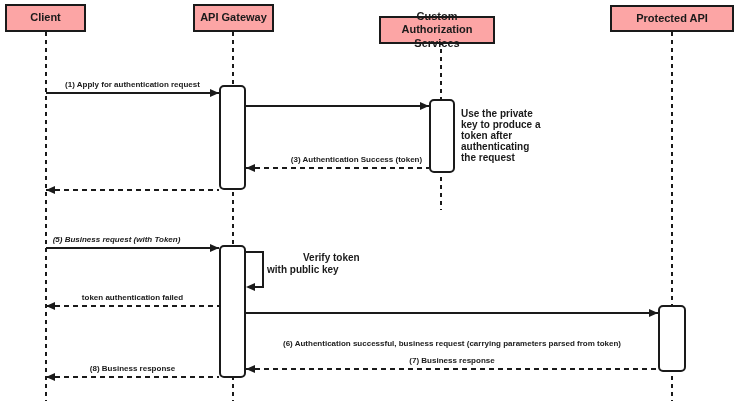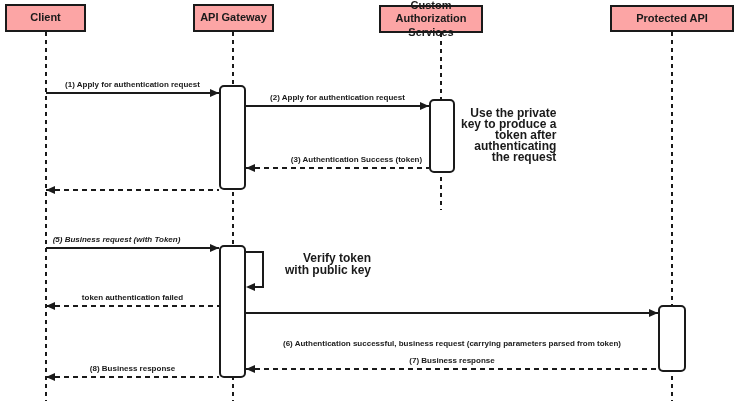--- a/index.html
+++ b/index.html
@@ -23,54 +23,53 @@
   .mline{position:absolute;height:2px;z-index:4;background:#1a1a1a;}
   .mline.dashed{background:repeating-linear-gradient(to right,#1a1a1a 0 5px,transparent 5px 9px);}
   .arrow{position:absolute;width:0;height:0;z-index:4;border-top:4px solid transparent;border-bottom:4px solid transparent;}
   .arrow.right{border-left:9px solid #1a1a1a;}
   .arrow.left{border-right:9px solid #1a1a1a;}
   .mlabel{
     position:absolute;z-index:4;text-align:center;font-size:8px;font-weight:bold;
     white-space:nowrap;line-height:12px;
   }
   .note-text{
-    position:absolute;z-index:2;font-size:12px;font-weight:bold;line-height:11px;
-    white-space:nowrap;text-align:right;
+    position:absolute;z-index:2;font-size:10px;font-weight:bold;line-height:11px;
+    white-space:nowrap;text-align:left;
   }
 </style>
 </head>
 <body>
 
 <div id="canvas">
     <div class="actor-box" style="left: 5px; top: 4px; width: 81px; height: 28px;">
       <span>Client</span>
     </div>
     <div class="lifeline" style="left: 45px; top: 32px; height: 369px;"></div>
     <div class="actor-box" style="left: 193px; top: 4px; width: 81px; height: 28px;">
       <span>API Gateway</span>
     </div>
     <div class="lifeline" style="left: 232px; top: 32px; height: 369px;"></div>
-    <div class="actor-box" style="left: 379px; top: 5px; width: 104px; height: 28px;">
+    <div class="actor-box" style="left: 379px; top: 16px; width: 116px; height: 28px;">
       <span>Custom Authorization Services</span>
     </div>
     <div class="lifeline" style="left: 440px; top: 33px; height: 177px;"></div>
     <div class="actor-box" style="left: 610px; top: 5px; width: 124px; height: 27px;">
       <span>Protected API</span>
     </div>
     <div class="lifeline" style="left: 671px; top: 32px; height: 369px;"></div>
     <div class="activation" style="left: 219px; top: 85px; width: 27px; height: 105px;"></div>
     <div class="activation" style="left: 429px; top: 99px; width: 26px; height: 74px;"></div>
     <div class="activation" style="left: 219px; top: 245px; width: 27px; height: 133px;"></div>
     <div class="activation" style="left: 658px; top: 305px; width: 28px; height: 67px;"></div>
     <div class="mline solid" style="left: 46px; top: 92px; width: 173px;"></div>
     <div class="arrow right" style="left: 210px; top: 89px;"></div>
     <div class="mlabel" style="left: 46px; top: 79px; width: 173px;">(1) Apply for authentication request</div>
     <div class="mline solid" style="left: 246px; top: 105px; width: 183px;"></div>
     <div class="arrow right" style="left: 420px; top: 102px;"></div>
-    <div class="mlabel" style="left: 246px; top: 92px; width: 183px;">(2) Apply for authentication request</div>
     <div class="mline dashed" style="left: 246px; top: 167px; width: 183px;"></div>
     <div class="arrow left" style="left: 246px; top: 164px;"></div>
     <div class="mlabel" style="left: 246px; top: 154px; width: 221px;">(3) Authentication Success (token)</div>
     <div class="mline dashed" style="left: 46px; top: 189px; width: 173px;"></div>
     <div class="arrow left" style="left: 46px; top: 186px;"></div>
     <div class="mline solid" style="left: 46px; top: 247px; width: 173px;"></div>
     <div class="arrow right" style="left: 210px; top: 244px;"></div>
     <div class="mlabel" style="left: 30px; top: 234px; width: 173px; font-style: italic;">(5) Business request (with Token)</div>
     <div class="mline dashed" style="left: 46px; top: 305px; width: 173px;"></div>
     <div class="arrow left" style="left: 46px; top: 302px;"></div>

